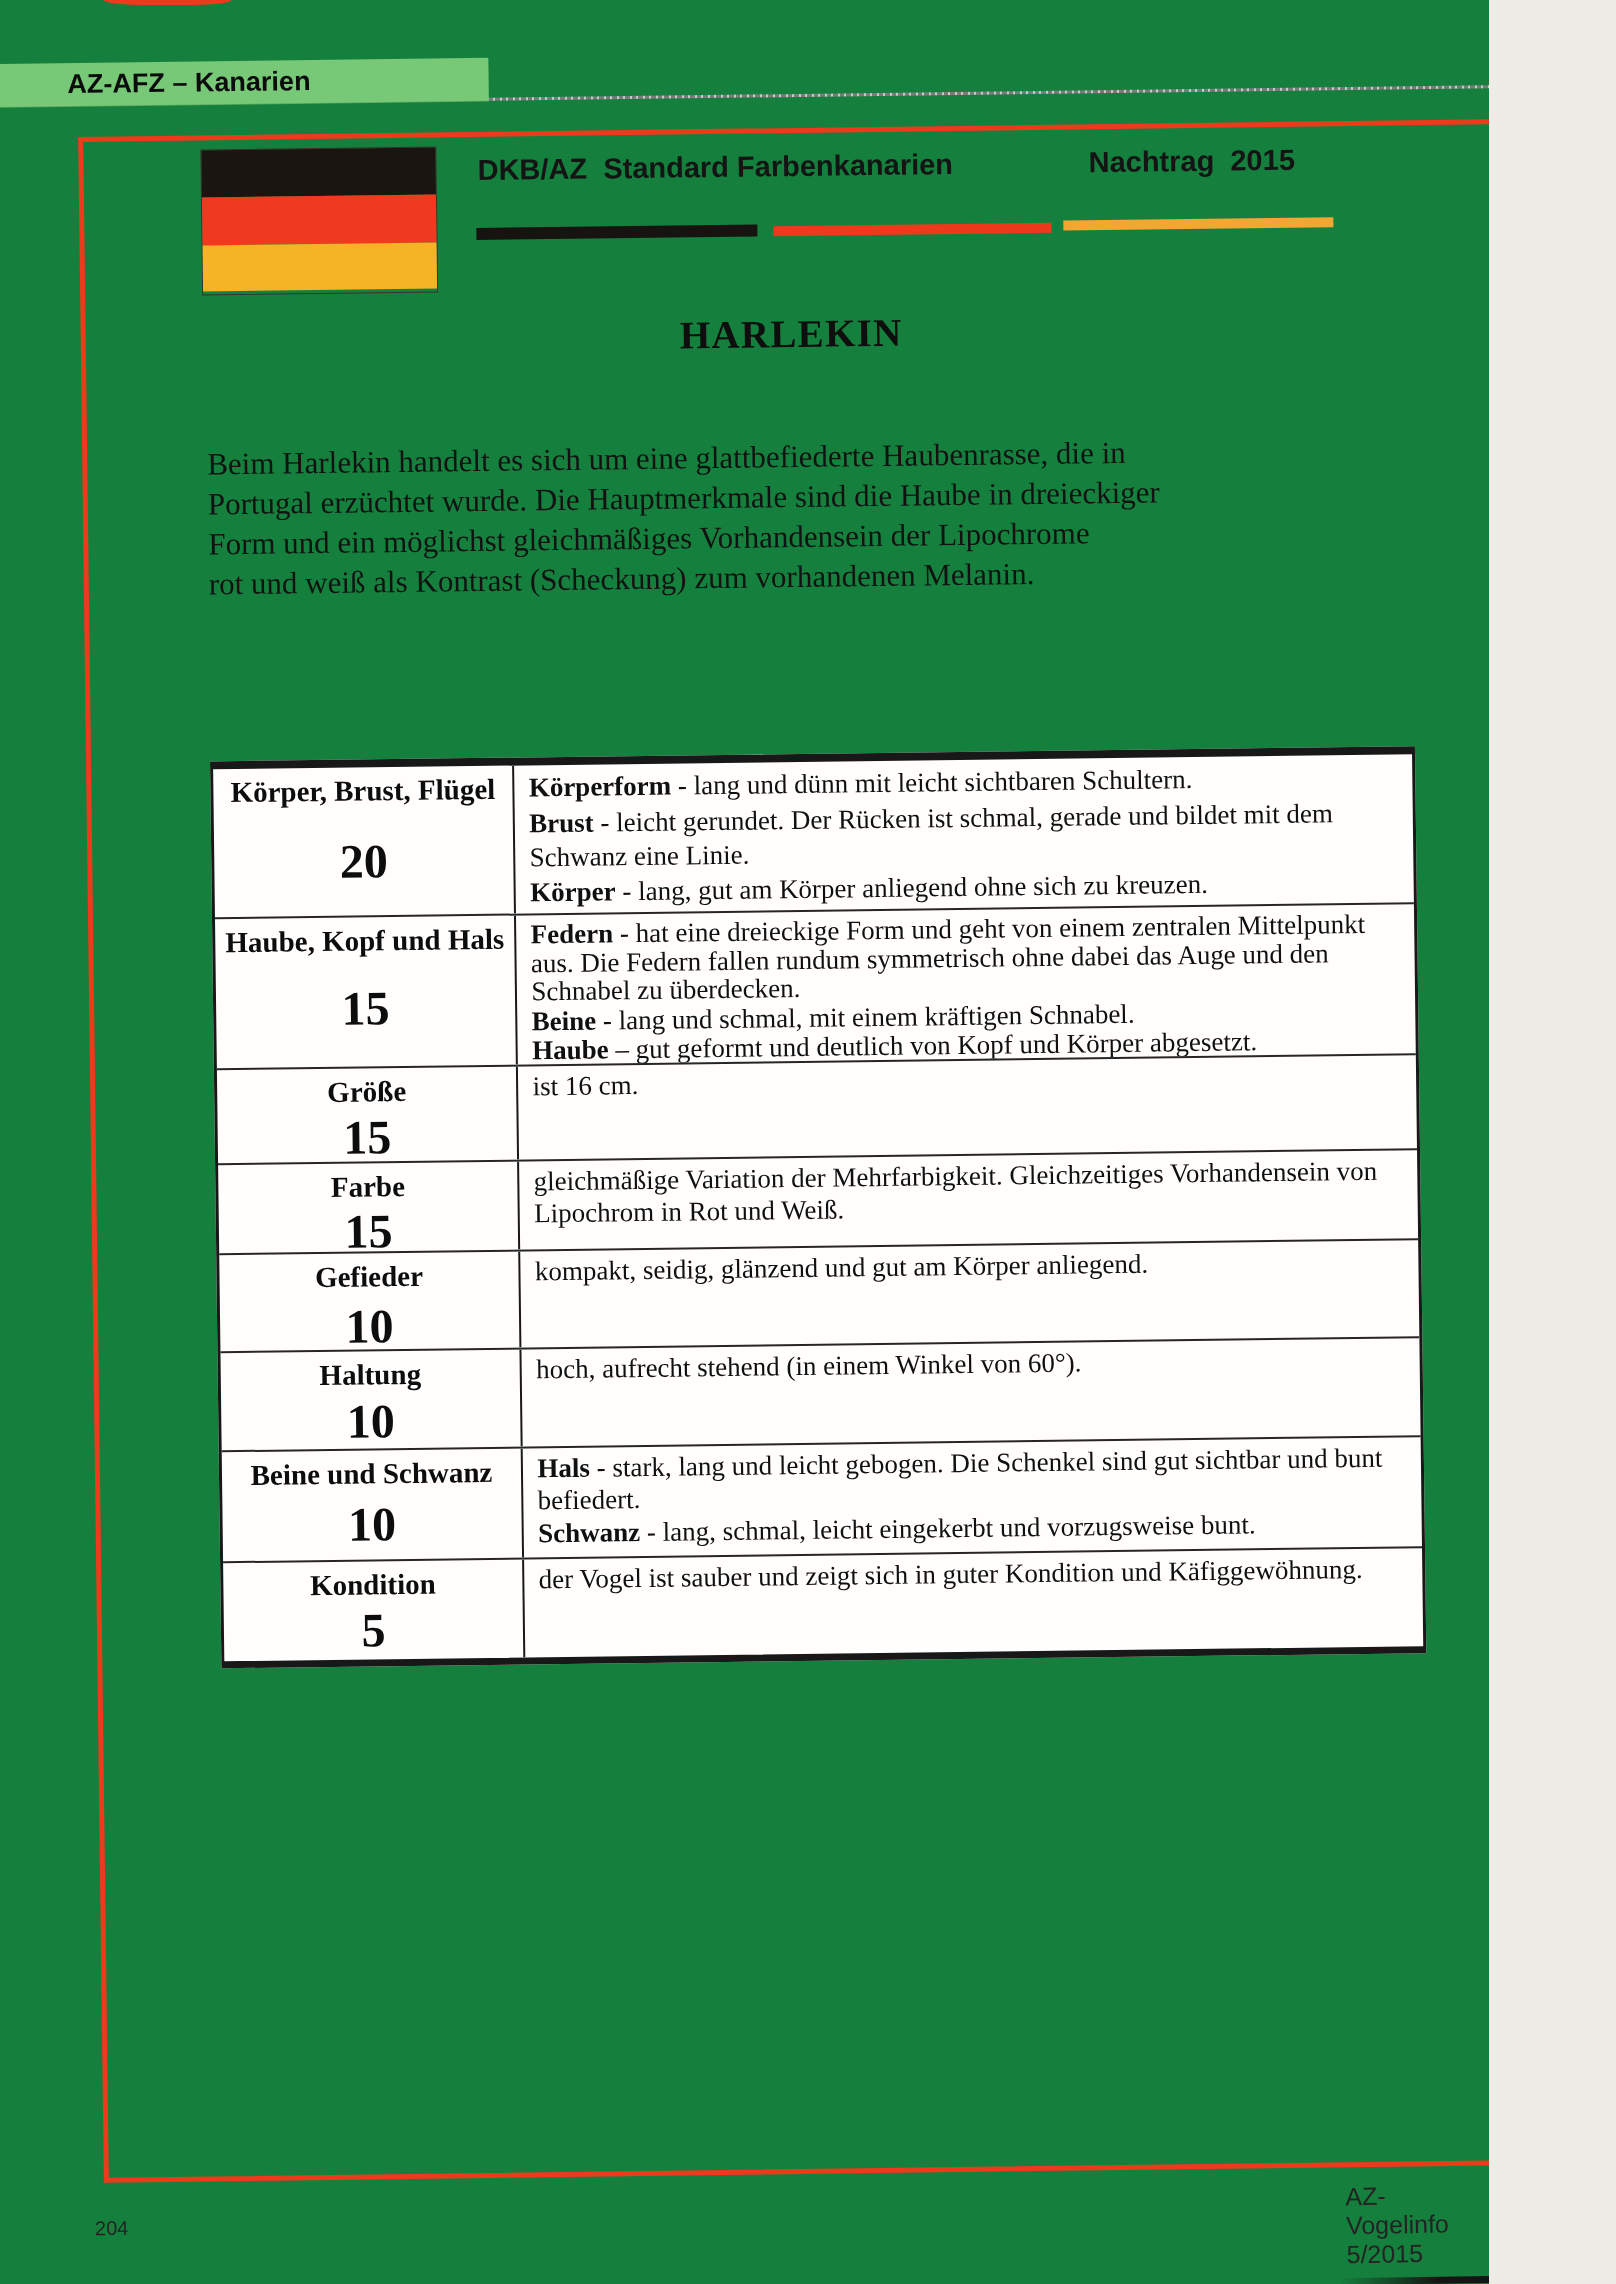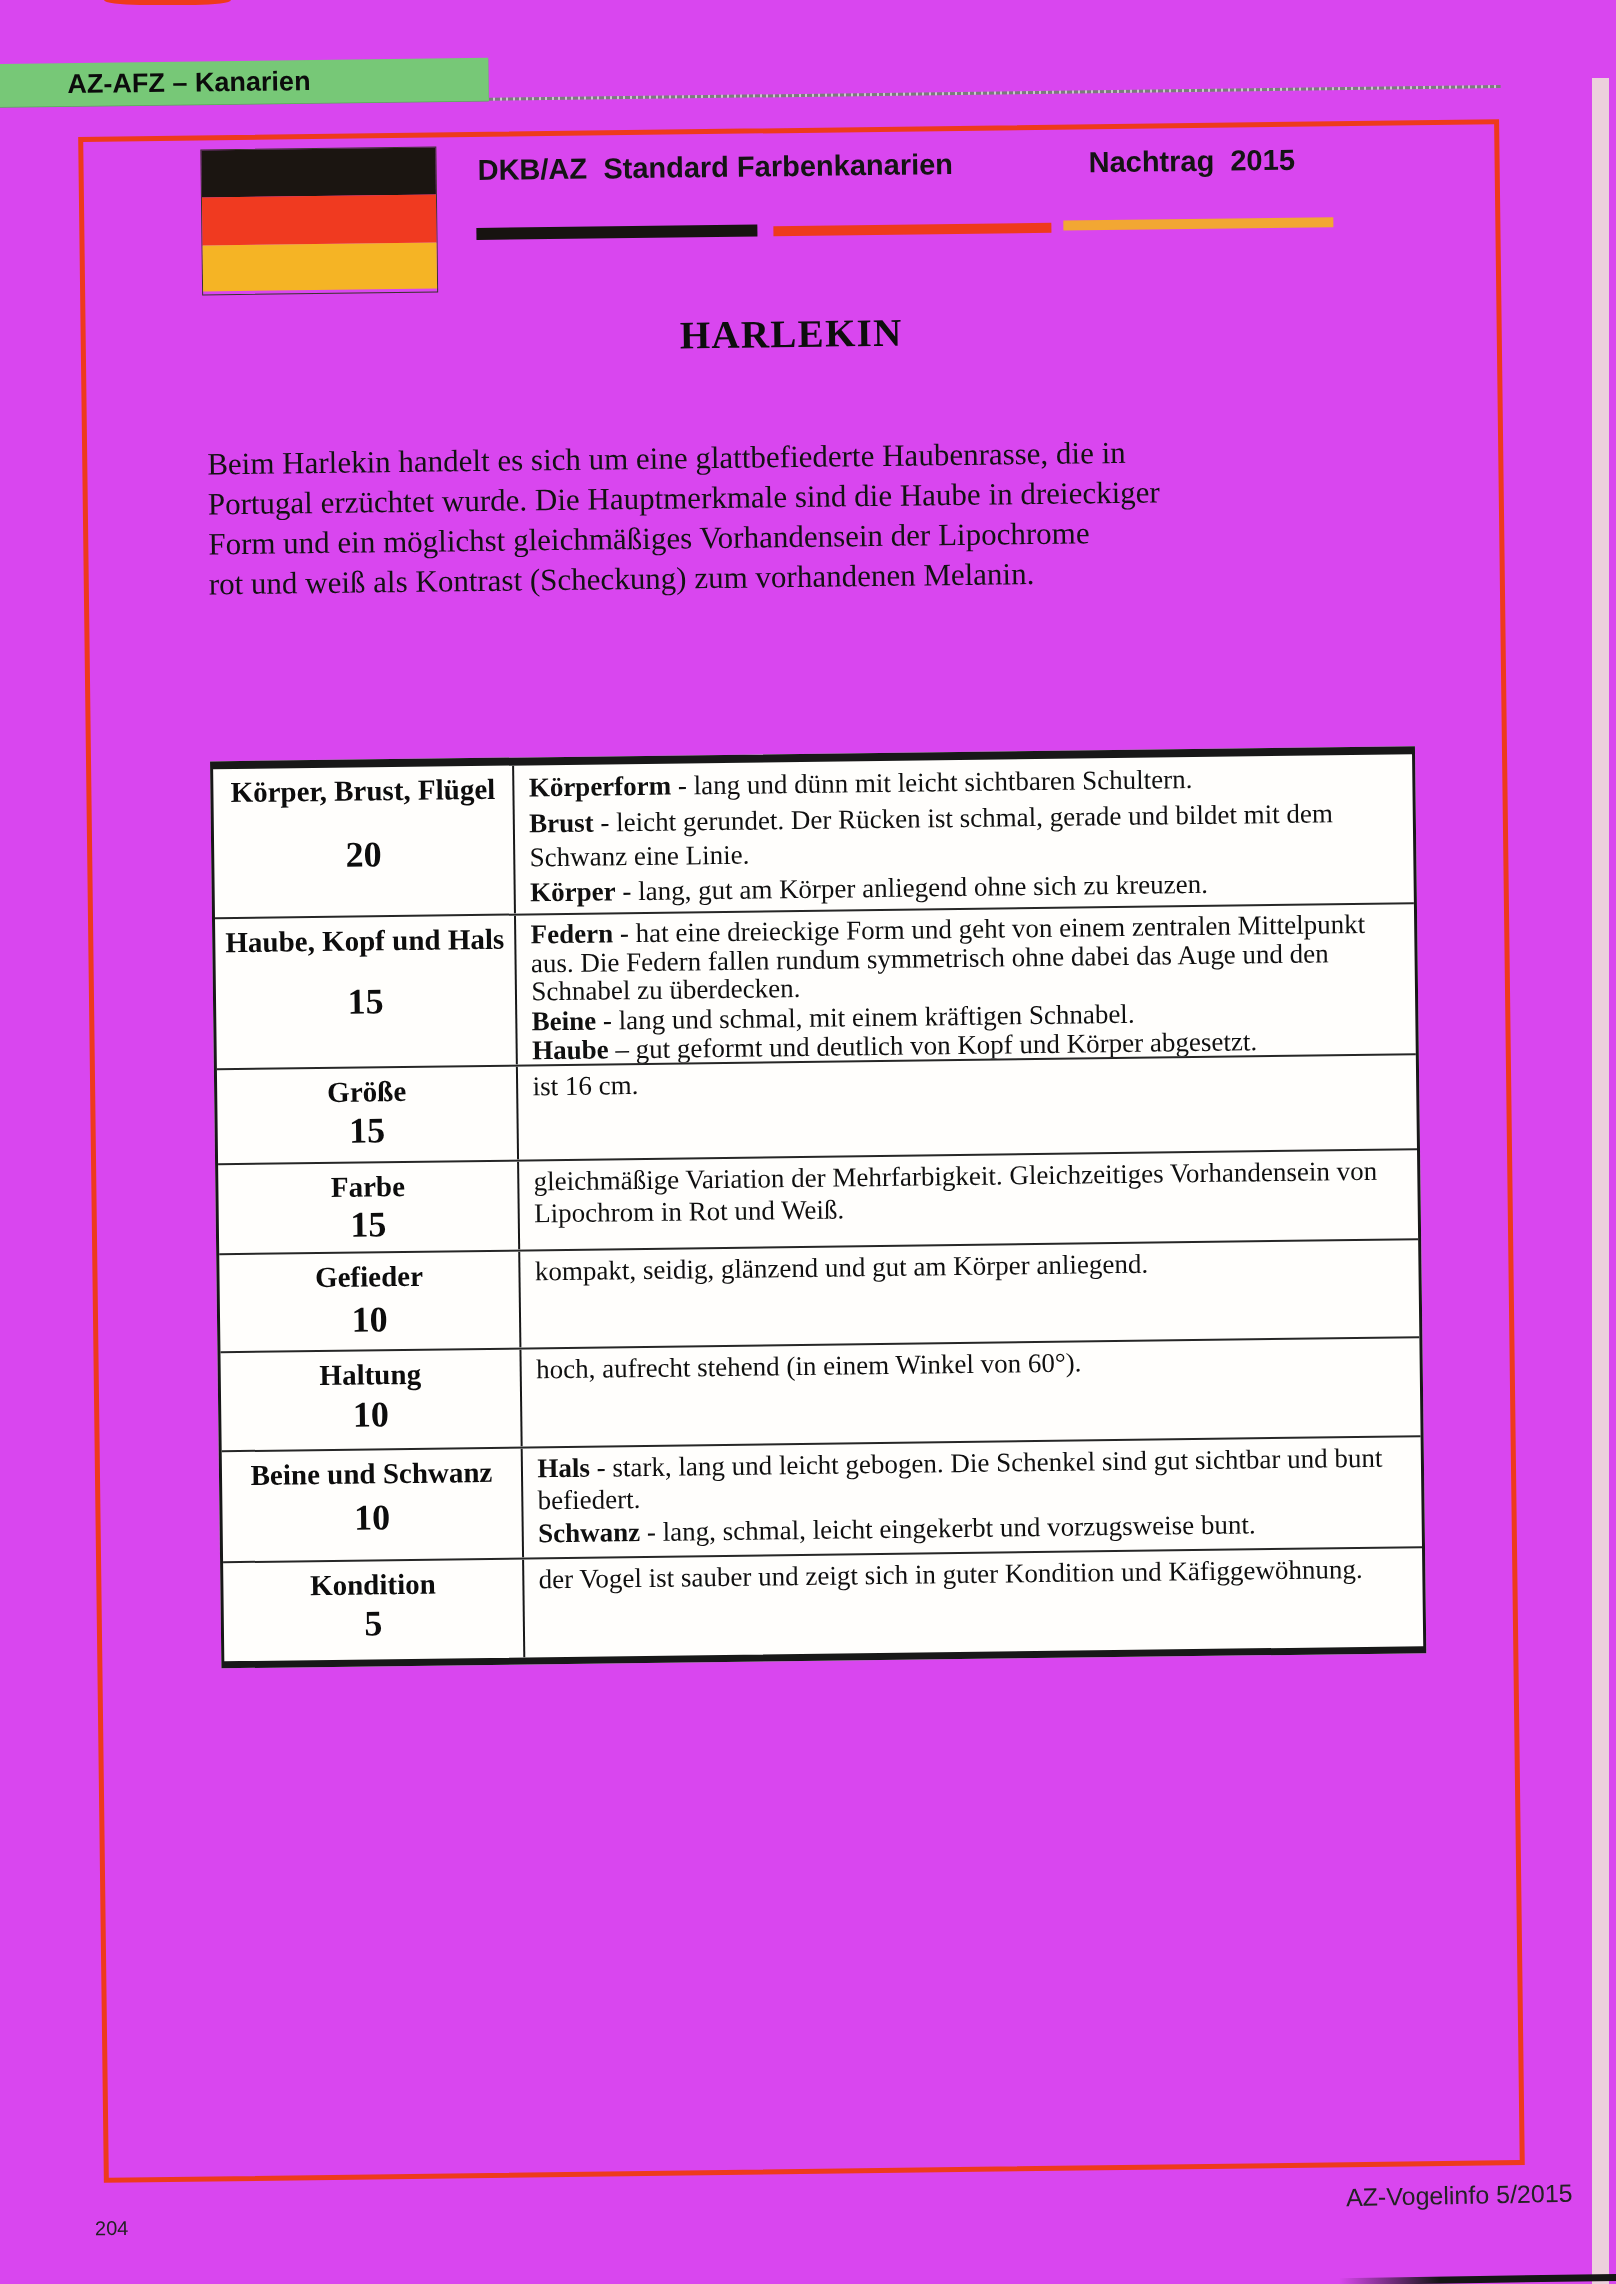--- a/index.html
+++ b/index.html
@@ -1,17 +1,17 @@
 <!DOCTYPE html>
 <html style="font-size:10.4px"><head>
 <meta charset="utf-8">
 <style>
   html,body{margin:0;padding:0;}
   body{width:1616px;height:2284px;background:#eeece6;}
-  .page{position:relative;width:1616px;height:2284px;background:#d946ef;overflow:hidden;
+  .page{position:relative;width:1489px;height:2284px;background:#15803d;overflow:hidden;
         font-family:"Liberation Serif",serif;color:#111;}
   .rot{position:absolute;left:0;top:0;width:1616px;height:2284px;
        transform:rotate(-0.72deg);transform-origin:0 522px;}
 
   
   .red-tab{position:absolute;left:104px;top:0;width:127px;height:5.2px;background:#ee3a1c;
            border-radius:0 0 65px 65px / 0 0 9px 9px;}
   .right-shade{position:absolute;left:1592px;top:78px;width:17px;height:2206px;
                background:#efe9d8;opacity:.85;}
   .bottom-sliver{position:absolute;left:1339px;top:2276px;width:287px;height:7.2px;
@@ -53,21 +53,21 @@
 
   
   .score-table{position:absolute;left:119px;top:621px;width:1205px;box-sizing:border-box;
                border:3.3px solid #181818;border-top-width:8.5px;border-bottom-width:7.8px;
                background:#fffefc;}
   .trow{display:flex;box-sizing:border-box;border-bottom:2px solid #262626;overflow:hidden;}
   .trow:last-child{border-bottom:none;}
   .cell-label{width:301px;box-sizing:border-box;border-right:2.6px solid #181818;
               display:flex;flex-direction:column;align-items:center;padding-top:6.5px;}
   .lbl{font-weight:bold;font-size:29px;line-height:1.12;text-align:center;color:#0d0d0d;}
-  .pts{font-weight:bold;font-size:36px;line-height:1.08;color:#0d0d0d;}
+  .pts{font-weight:bold;font-size:48px;line-height:1.08;color:#0d0d0d;}
   .cell-desc{flex:1;box-sizing:border-box;padding:5.2px 15.7px 3.9px 14.4px;font-size:27px;
              line-height:1.18;color:#101010;}
   .seg{margin:0 0 1.3px 0;}
   .seg b{font-weight:bold;}
   .r0{height:150px;} .r1{height:151px;} .r2{height:95px;} .r3{height:90px;}
   .r4{height:98px;} .r5{height:99px;} .r6{height:111px;} .r7{height:98px;}
   .r0 .cell-desc{line-height:1.26;}
   .r1 .cell-desc{line-height:1.05;}
   .r0 .pts{margin-top:29px;} .r1 .pts{margin-top:26px;}
   .r2 .pts{margin-top:3.9px;}  .r3 .pts{margin-top:2.6px;}

